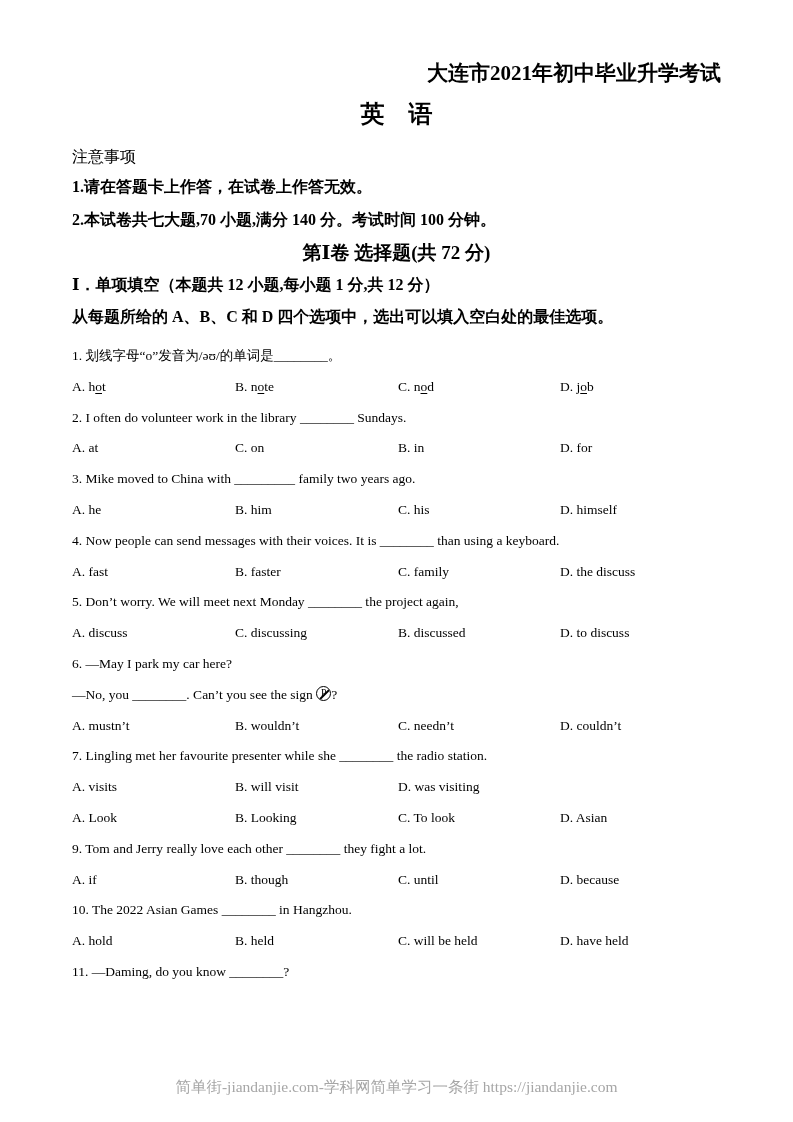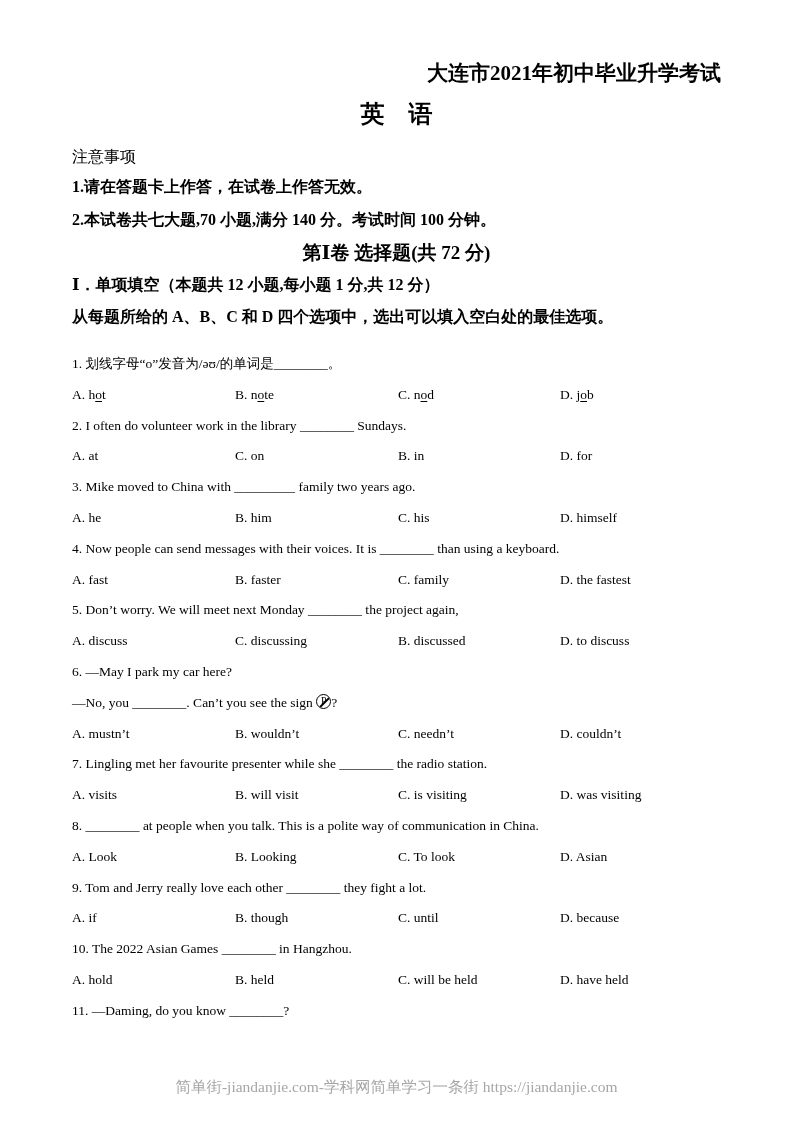--- a/index.html
+++ b/index.html
@@ -44,21 +44,21 @@
     text-align:center;
     font-size:19px;
     font-weight:bold;
     line-height:33px;
   }
   .part-title, .instruction {
     font-size:16px;
     font-weight:bold;
     line-height:32px;
   }
-  .questions { margin-top:16px; }
+  .questions { margin-top:8px; }
   .line {
     font-size:13.5px;
     line-height:30.8px;
     white-space:nowrap;
   }
   .options {
     display:grid;
     grid-template-columns:163px 163px 162px 1fr;
     line-height:30.8px;
     font-size:13.5px;
@@ -138,21 +138,21 @@
           <div class="option">C. his</div>
           <div class="option">D. himself</div>
         </div>
       </div>
       <div class="question">
         <div class="line">4. Now people can send messages with their voices. It is ________ than using a keyboard.</div>
         <div class="options">
           <div class="option">A. fast</div>
           <div class="option">B. faster</div>
           <div class="option">C. family</div>
-          <div class="option">D. the fastest</div>
+          <div class="option">D. the discuss</div>
         </div>
       </div>
       <div class="question">
         <div class="line">5. Don’t worry. We will meet next Monday ________ the project again,</div>
         <div class="options">
           <div class="option">A. discuss</div>
           <div class="option">C. discussing</div>
           <div class="option">B. discussed</div>
           <div class="option">D. to discuss</div>
         </div>
@@ -165,26 +165,24 @@
           <div class="option">B. wouldn’t</div>
           <div class="option">C. needn’t</div>
           <div class="option">D. couldn’t</div>
         </div>
       </div>
       <div class="question">
         <div class="line">7. Lingling met her favourite presenter while she ________ the radio station.</div>
         <div class="options">
           <div class="option">A. visits</div>
           <div class="option">B. will visit</div>
-          <div class="option">C. is visiting</div>
           <div class="option">D. was visiting</div>
         </div>
       </div>
       <div class="question">
-        <div class="line">8. ________ at people when you talk. This is a polite way of communication in China.</div>
         <div class="options">
           <div class="option">A. Look</div>
           <div class="option">B. Looking</div>
           <div class="option">C. To look</div>
           <div class="option">D. Asian</div>
         </div>
       </div>
       <div class="question">
         <div class="line">9. Tom and Jerry really love each other ________ they fight a lot.</div>
         <div class="options">

